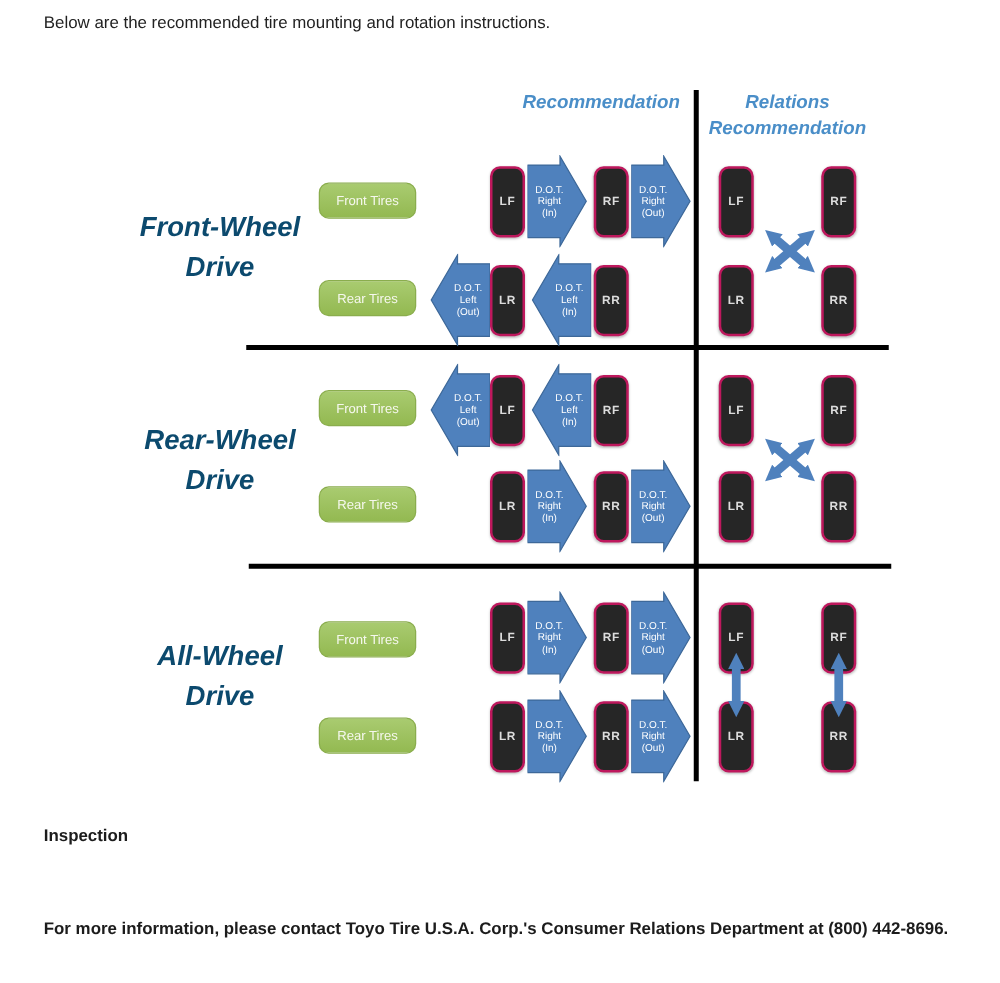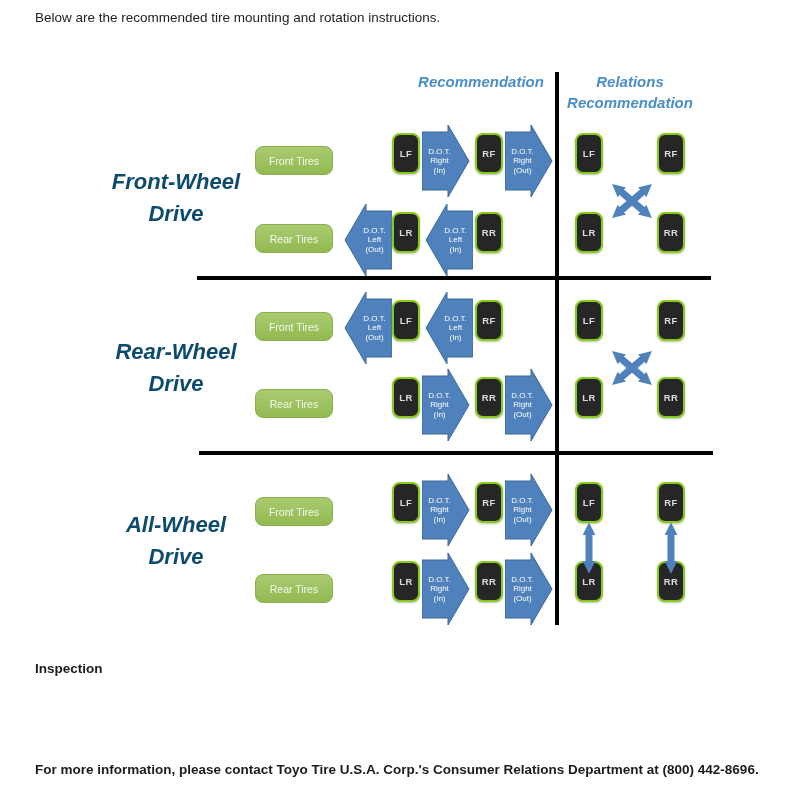--- a/index.html
+++ b/index.html
@@ -16,37 +16,37 @@
   .drive-label{width:172px;text-align:center;color:#0c4a6e;
                font-weight:bold;font-style:italic;font-size:22px;line-height:32px;}
 
   .divider-h{height:4px;background:#000;}
   .divider-v{width:4px;background:#000;}
 
   .green-box{width:78px;height:29px;border-radius:8px;box-sizing:border-box;
              background:linear-gradient(#a9cb70,#93b951);border:1px solid #8aad4d;
              color:#f6f8ee;font-size:10.5px;display:flex;align-items:center;justify-content:center;}
 
-  .tire{width:28px;height:41px;box-sizing:border-box;background:#262626;
-        border:2px solid #84cc16;border-radius:8px;color:#dcdcdc;
+  .tire{width:28px;height:57px;box-sizing:border-box;background:#262626;
+        border:2px solid #be185d;border-radius:8px;color:#dcdcdc;
         font-weight:bold;font-size:9.5px;letter-spacing:.5px;
         display:flex;align-items:center;justify-content:center;
         box-shadow:0 1px 2px rgba(0,0,0,.25);}
 
   .arrow{width:48px;height:74px;}
   .arrow svg{position:absolute;left:0;top:0;}
   .arrow .arrow-text{position:absolute;inset:0;display:flex;flex-direction:column;
                      align-items:center;justify-content:center;color:#fff;
                      font-size:8px;line-height:9.5px;text-align:center;}
   .arrow.right .arrow-text{padding-right:13px;}
   .arrow.left  .arrow-text{padding-left:13px;}
 
   .inspection-heading{left:35px;top:661px;font-size:13.5px;font-weight:bold;}
   .inspection-body{left:35px;top:678px;width:737px;font-size:13.5px;line-height:17px;text-align:justify;}
-  .contact{left:35px;top:734px;width:737px;font-size:13.5px;font-weight:bold;line-height:17px;text-align:justify;margin-top:27px;}
+  .contact{left:35px;top:734px;width:737px;font-size:13.5px;font-weight:bold;line-height:17px;text-align:justify;}
 </style>
 </head>
 <body>
 
 <svg width="0" height="0" style="position:absolute" aria-hidden="true">
   <defs>
     <marker id="ah" viewBox="0 0 10 10" refX="4" refY="5" markerWidth="13" markerHeight="13" orient="auto-start-reverse" markerUnits="userSpaceOnUse">
       <path d="M0,0 L10,5 L0,10 Z" fill="#4f81bd"></path>
     </marker>
   </defs>

